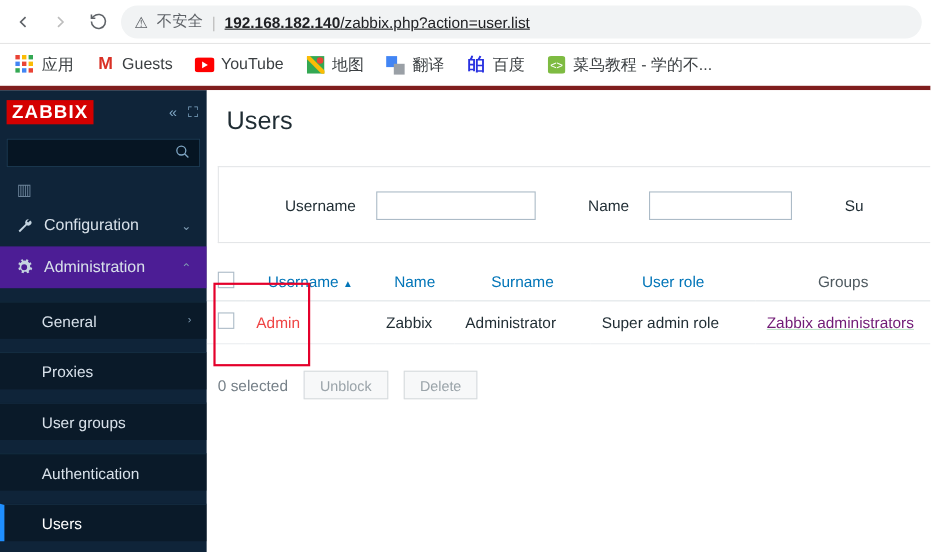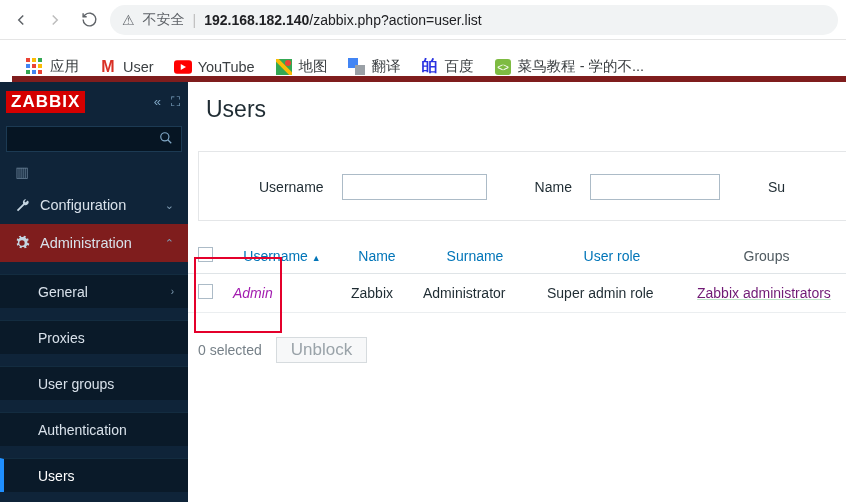--- a/index.html
+++ b/index.html
@@ -5,67 +5,67 @@
   * { margin:0; padding:0; box-sizing:border-box; font-family: Arial, "Microsoft YaHei", sans-serif; }
   body { width:846px; height:502px; overflow:hidden; background:#fff; }
 
   
   .browser-toolbar { height:40px; display:flex; align-items:center; padding:0 8px; gap:8px; background:#fff; border-bottom:1px solid #e5e5e5; }
   .nav-btn { width:26px; height:26px; border-radius:50%; display:flex; align-items:center; justify-content:center; color:#5f6368; cursor:pointer; }
   .nav-btn.disabled { color:#bdbdbd; }
   .addr { flex:1; height:30px; background:#f1f3f4; border-radius:15px; display:flex; align-items:center; padding:0 12px; font-size:14px; color:#5f6368; gap:8px; overflow:hidden; }
   .addr .warn { font-size:14px; }
   .addr .sep { color:#bdbdbd; }
-  .addr .path { color:#202124; }
-  .bookmarks { height:42px; display:flex; align-items:flex-end; padding:0 14px; gap:20px; background:#fff; font-size:14.5px; color:#3c4043; border-bottom:6px solid #7f1d1d;margin-left:12px; }
+  .addr .path { color:#202124;text-decoration:underline; }
+  .bookmarks { height:42px; display:flex; align-items:center; padding:0 14px; gap:20px; background:#fff; font-size:14.5px; color:#3c4043; border-bottom:4px solid #7f1d1d; }
   .bk { display:flex; align-items:center; gap:6px; cursor:pointer; white-space:nowrap; }
   .apps-grid { width:18px; height:18px; display:grid; grid-template-columns:repeat(3,4px); grid-template-rows:repeat(3,4px); gap:2px; }
   .apps-grid span:nth-child(1){background:#ea4335}.apps-grid span:nth-child(2){background:#fbbc05}.apps-grid span:nth-child(3){background:#34a853}
   .apps-grid span:nth-child(4){background:#4285f4}.apps-grid span:nth-child(5){background:#ea4335}.apps-grid span:nth-child(6){background:#fbbc05}
   .apps-grid span:nth-child(7){background:#34a853}.apps-grid span:nth-child(8){background:#4285f4}.apps-grid span:nth-child(9){background:#ea4335}
   .ico { width:18px; height:18px; display:flex; align-items:center; justify-content:center; font-size:16px; }
 
   
   .app { display:flex; height:420px; }
 
   .sidebar { width:188px; background:#0f2439; color:#d8e1ea; font-size:14px; display:flex; flex-direction:column; }
   .sb-head { height:40px; display:flex; align-items:center; padding:0 8px 0 6px; }
   .logo { background:#d40000; color:#fff; font-weight:bold; font-size:17px; letter-spacing:1px; padding:1px 5px; }
   .sb-collapse { margin-left:auto; color:#7fa6c4; display:flex; gap:10px; font-size:13px; }
   .sb-search { margin:4px 6px 6px; height:26px; background:#061523; border:1px solid #1c3a53; display:flex; align-items:center; justify-content:flex-end; padding:0 8px; color:#7fa6c4; }
   .sb-item { height:38px; display:flex; align-items:center; padding:0 14px; gap:10px; cursor:pointer; position:relative; }
   .sb-item .chev { margin-left:auto; font-size:11px; color:#7f9cb3; }
   .sb-item.top { font-size:14.5px; }
-  .sb-item.sel { background:#7f1d1d; }
+  .sb-item.sel { background:#4c1d95; }
   .sb-sub { height:34px; display:flex; align-items:center; padding:0 14px 0 38px; background:#0a1a29; cursor:pointer; font-size:14px; border-top:1px solid #132c40;margin-top:12px; }
   .sb-sub .chev { margin-left:auto; font-size:10px; color:#7f9cb3; }
   .sb-sub.active { border-left:4px solid #1f8fff; padding-left:34px; color:#fff; }
   .sb-icon { width:16px; height:16px; display:flex; align-items:center; justify-content:center; }
 
   .main { flex:1; background:#fff; display:flex; flex-direction:column; overflow:hidden; }
   .page-title { font-size:23px; color:#1f2c33; padding:14px 18px 14px; }
   .filter-bar { margin:14px 0 0 10px; padding:22px 0 20px 0; border:1px solid #e4e6e8; border-right:none; display:flex; align-items:center; gap:18px; font-size:14px; color:#1f2c33; }
   .filter-bar .lbl { margin-left:60px; }
   .filter-bar input[type=text] { height:26px; border:1px solid #acbbc7; padding:0 6px; font-size:14px; }
   .filter-bar .inp-focus { border:1px solid #4796d1; width:145px; }
   .filter-bar .inp-name { width:130px; }
   .filter-bar .lastlbl { margin-left:30px; }
 
   table { width:100%; border-collapse:collapse; margin-top:18px; font-size:14px; }
   th { text-align:center; font-weight:normal; color:#0275b8; padding:8px 10px; border-bottom:1px solid #dfe4e7; cursor:pointer; }
   th.grp { color:#4f5a60; cursor:default; }
   .sort { font-size:9px; color:#0275b8; }
   td { padding:10px 10px; border-bottom:1px solid #ebeef0; color:#1f2c33; vertical-align:middle; }
-  td a.lnk { color:#a21caf; text-decoration:none;font-style:italic; }
+  td a.lnk { color:#ef4444; text-decoration:none; }
   td .grn { color:#701a75; text-decoration:underline; text-decoration-color:#bfe3c9; }
   .chk { width:15px; height:15px; border:1px solid #acbbc7; display:inline-block; }
   .red-box { position:absolute; border:2px solid #e4002b; pointer-events:none; }
 
   .footer { display:flex; align-items:center; gap:14px; padding:14px 10px; font-size:14px; color:#768088; margin-top:10px; }
-  .footer button { height:26px; padding:0 14px; border:1px solid #d6dbde; background:#f7f8f9; color:#9aa3a9; cursor:not-allowed; font-size:17px; }
+  .footer button { height:26px; padding:0 14px; border:1px solid #d6dbde; background:#f7f8f9; color:#9aa3a9; cursor:not-allowed; font-size:13px; }
 
   .rel { position:relative; }
 </style>
 </head>
 <body>
 
 <div class="browser-toolbar">
   <div class="nav-btn">
       <svg width="18" height="18" viewBox="0 0 24 24" fill="none" stroke="#5f6368" stroke-width="2">
         <path d="M15 18l-6-6 6-6"></path>
@@ -100,21 +100,21 @@
         <span></span>
         <span></span>
         <span></span>
         <span></span>
         <span></span>
       </div>
     <span>应用</span>
   </div>
   <div class="bk">
     <span class="ico" style="color:#d93025;font-weight:bold">M</span>
-    <span>User</span>
+    <span>Guests</span>
   </div>
   <div class="bk">
     <span class="ico">
         <svg width="18" height="14" viewBox="0 0 24 18">
           <rect width="24" height="18" rx="4" fill="#ff0000"></rect>
           <path d="M9 5v8l7-4z" fill="#fff"></path>
         </svg>
       </span>
     <span>YouTube</span>
   </div>
@@ -241,15 +241,16 @@
             <td><a href="#" class="grn">Zabbix administrators</a></td>
           </tr>
         </tbody>
       </table>
       <div class="red-box" style="left:6px; top:36px; width:88px; height:76px;"></div>
     </div>
 
     <div class="footer">
       <span>0 selected</span>
       <button>Unblock</button>
+      <button>Delete</button>
     </div>
   </div>
 </div>
 
 </body></html>

